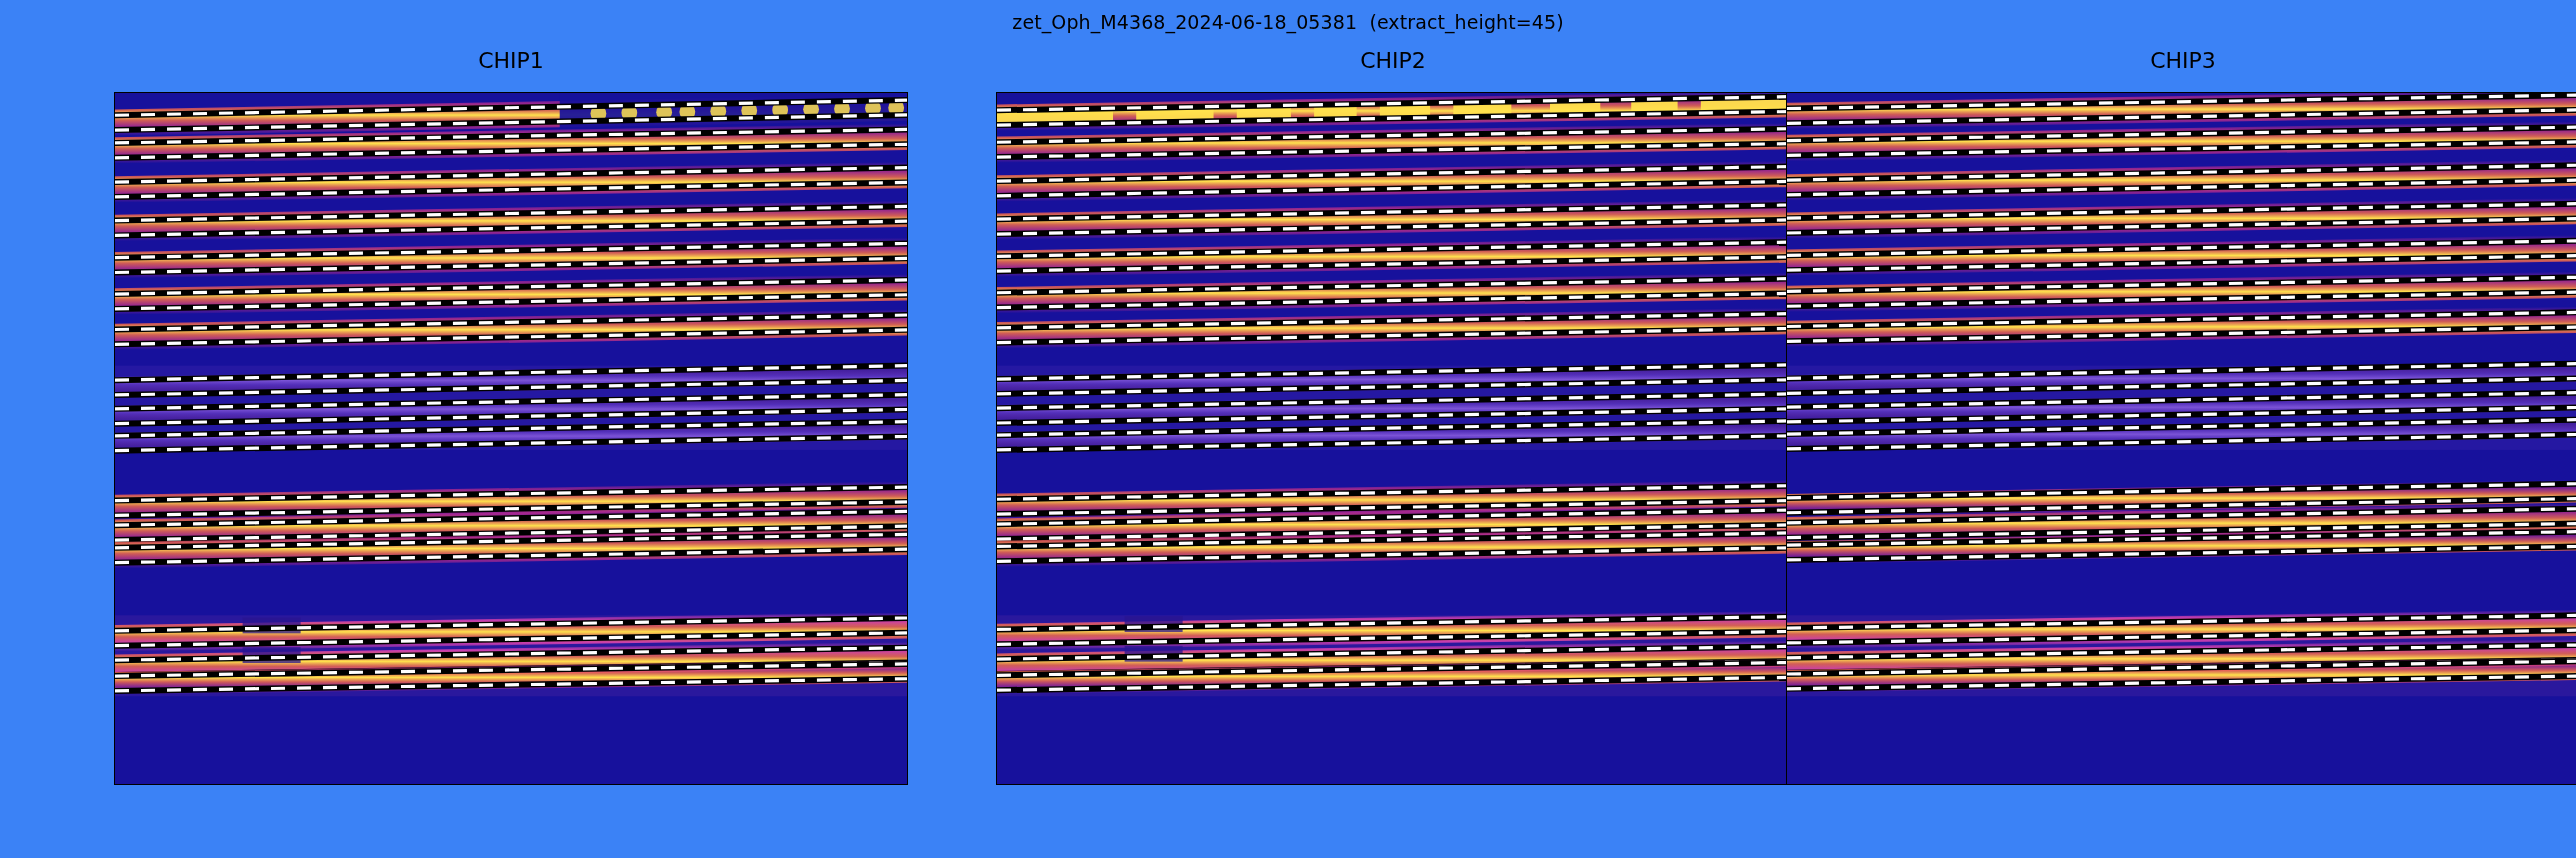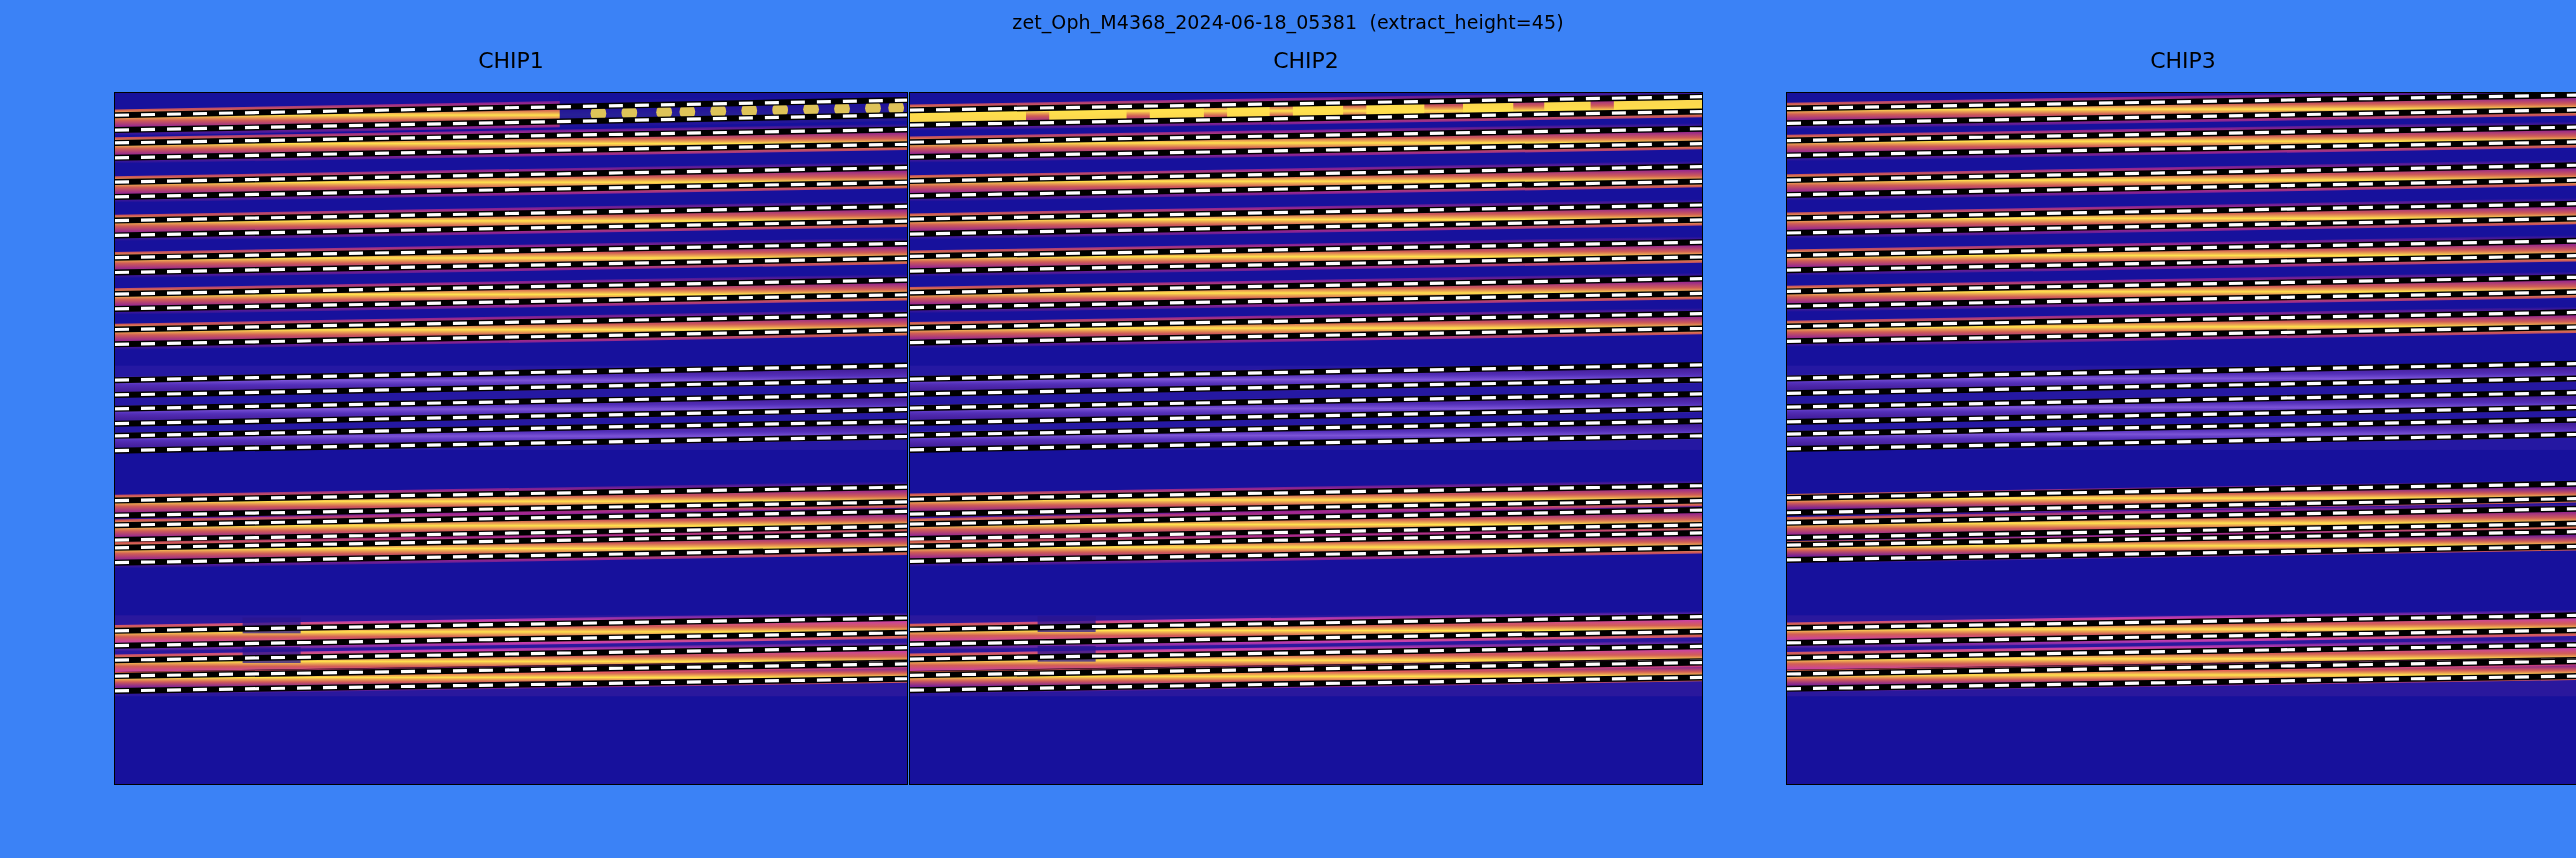--- a/index.html
+++ b/index.html
@@ -8,21 +8,21 @@
 
   .suptitle{
     position:absolute;top:10.5px;left:0;width:2576px;text-align:center;
     font-size:19px;letter-spacing:0.1px;color:#000;white-space:pre;
   }
 
   .panels{position:absolute;left:0;top:0;width:2576px;height:859px;}
 
   .panel{position:absolute;top:92px;height:693px;}
   .panel.p1{left:114px;width:794px;border-radius:19px;}
-  .panel.p2{left:909px;width:794px;}
+  .panel.p2{left:996px;width:794px;}
   .panel.p3{left:1786px;width:794px;}
 
   .panel-title{
     position:absolute;top:-44px;left:0;width:100%;text-align:center;
     font-size:22px;color:#000;
   }
 
   .axes{position:absolute;left:0;top:0;width:100%;height:100%;
         border:1.5px solid #000;box-sizing:border-box;overflow:hidden;
         background:#17119c;}

